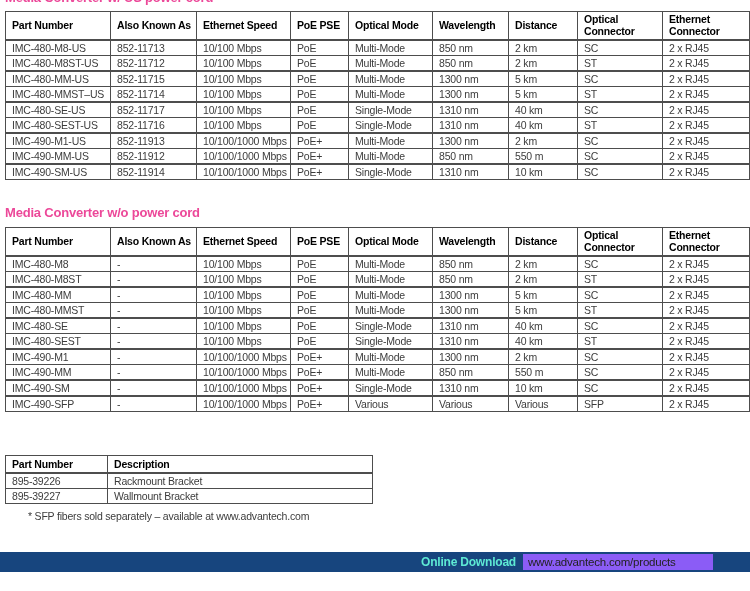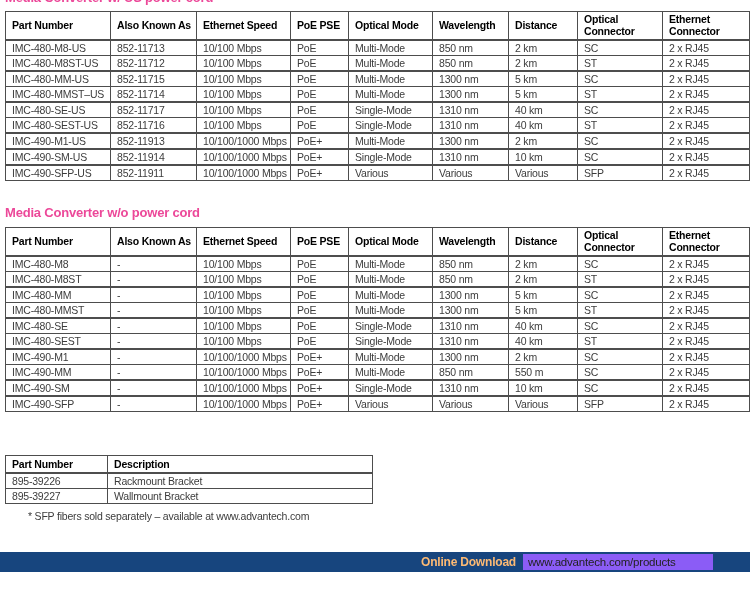--- a/index.html
+++ b/index.html
@@ -29,21 +29,21 @@
   .accessories-title {
     position:absolute; top:419px; left:3px;
     font-size:25px; font-weight:bold; color:#173f7c; letter-spacing:-0.5px;
   }
   .footnote { position:absolute; top:510px; left:4px; font-size:10.5px; color:#3c3c3c; letter-spacing:-0.2px;margin-left:24px; }
 
   .footer-bar {
     position:absolute; top:552px; left:0; width:750px; height:20px; background:#17457e;
     display:flex; align-items:center; justify-content:flex-end;
   }
-  .footer-label { color:#fdba74; font-weight:bold; font-size:12px; margin-right:7px; letter-spacing:-0.2px; white-space:nowrap; }
+  .footer-label { color:#5eead4; font-weight:bold; font-size:12px; margin-right:7px; letter-spacing:-0.2px; white-space:nowrap; }
   .footer-url {
     width:190px; height:16px; background:#8b5cf6; margin-right:37px;
     font-size:11.5px; line-height:15px; padding:1px 4px 0 5px; color:#222;
     letter-spacing:-0.2px; white-space:nowrap; overflow:hidden; cursor:pointer;
   }
 </style>
 </head>
 <body>
 
 <div class="page">
@@ -146,40 +146,40 @@
           <td>IMC-490-M1-US</td>
           <td>852-11913</td>
           <td>10/100/1000 Mbps</td>
           <td>PoE+</td>
           <td>Multi-Mode</td>
           <td>1300 nm</td>
           <td>2 km</td>
           <td>SC</td>
           <td>2 x RJ45</td>
         </tr>
+        <tr>
+          <td>IMC-490-MM-US</td>
+          <td>852-11912</td>
+          <td>10/100/1000 Mbps</td>
+          <td>PoE+</td>
+          <td>Multi-Mode</td>
+          <td>850 nm</td>
+          <td>550 m</td>
+          <td>SC</td>
+          <td>2 x RJ45</td>
+        </tr>
         <tr class="group-start">
           <td>IMC-490-SM-US</td>
           <td>852-11914</td>
           <td>10/100/1000 Mbps</td>
           <td>PoE+</td>
           <td>Single-Mode</td>
           <td>1310 nm</td>
           <td>10 km</td>
           <td>SC</td>
-          <td>2 x RJ45</td>
-        </tr>
-        <tr class="group-start">
-          <td>IMC-490-SFP-US</td>
-          <td>852-11911</td>
-          <td>10/100/1000 Mbps</td>
-          <td>PoE+</td>
-          <td>Various</td>
-          <td>Various</td>
-          <td>Various</td>
-          <td>SFP</td>
           <td>2 x RJ45</td>
         </tr>
       </tbody>
   </table>
 
   <h3 class="section-heading h2-pos">Media Converter w/o power cord</h3>
 
   <table class="spec t2">
     <colgroup>
       <col style="width:105px">

